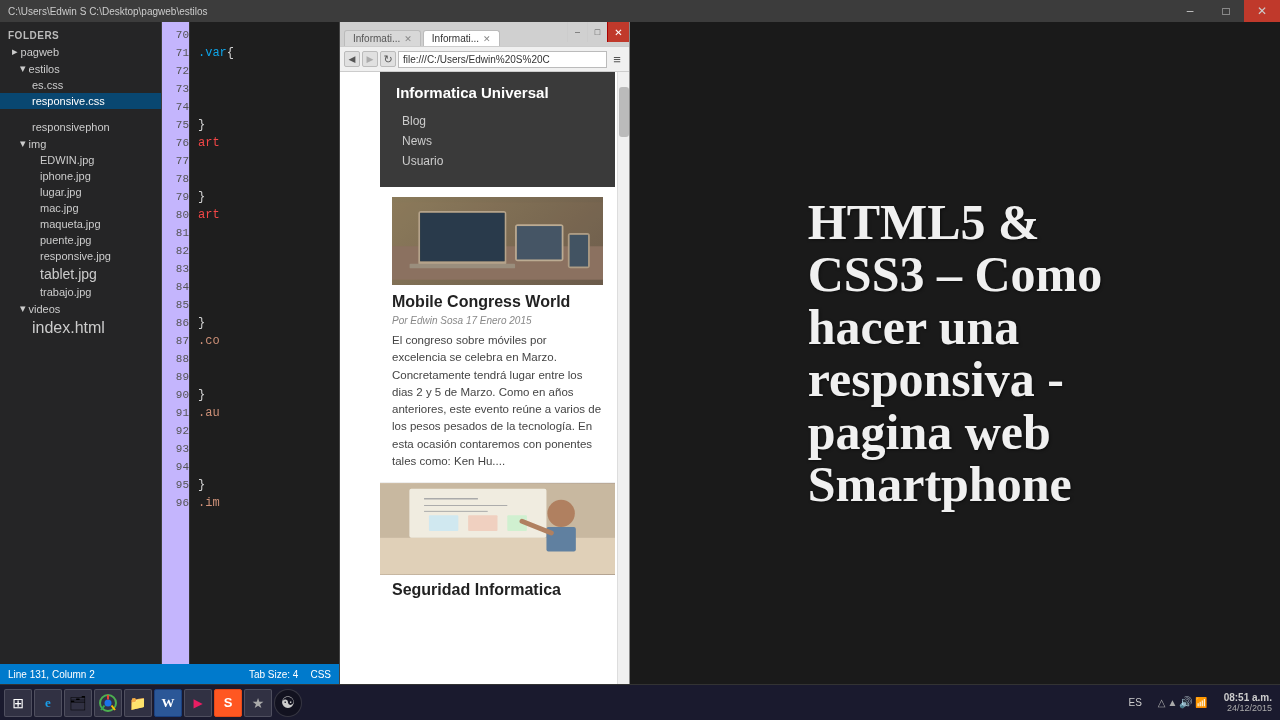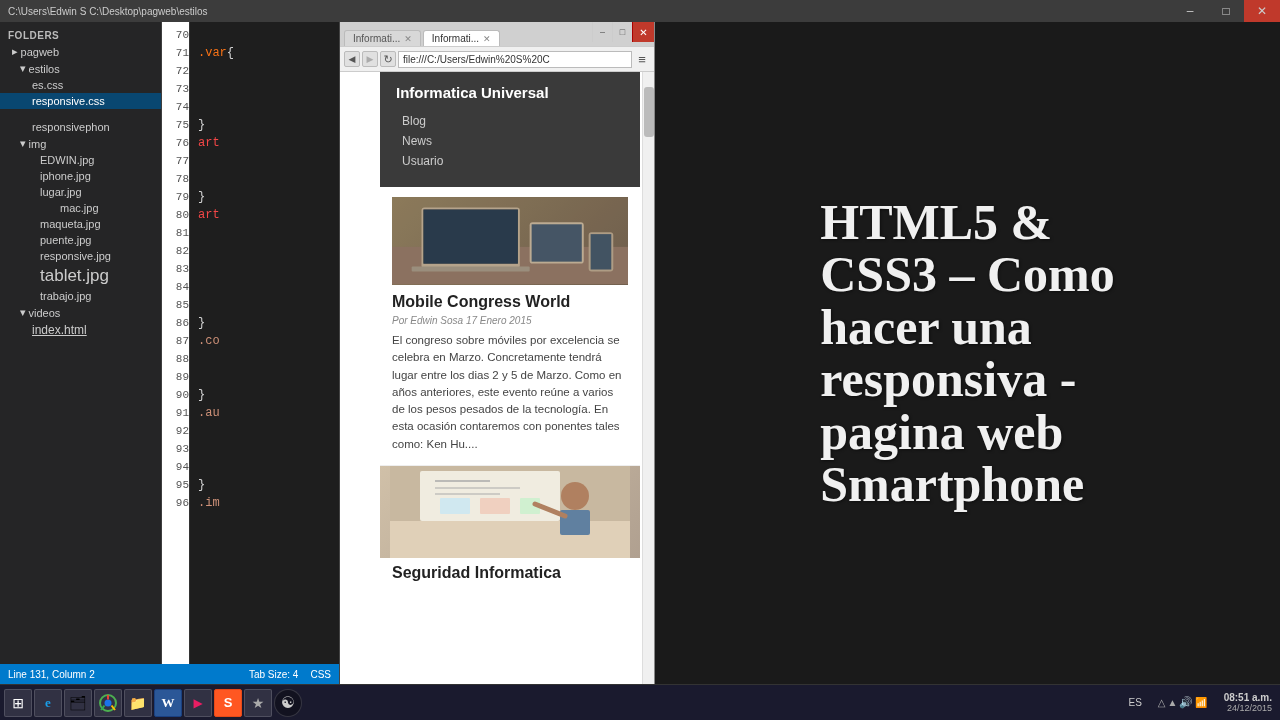--- a/index.html
+++ b/index.html
@@ -91,50 +91,50 @@
           </div>
           <div style="display:flex;align-items:center;padding:2px 8px 2px 40px;color:#ccc;font-size:11px;cursor:pointer;">
               <span>EDWIN.jpg</span>
             </div>
           <div style="display:flex;align-items:center;padding:2px 8px 2px 40px;color:#ccc;font-size:11px;cursor:pointer;">
               <span>iphone.jpg</span>
             </div>
           <div style="display:flex;align-items:flex-start;padding:2px 8px 2px 40px;color:#ccc;font-size:11px;cursor:pointer;">
               <span>lugar.jpg</span>
             </div>
-          <div style="display:flex;align-items:center;padding:2px 8px 2px 40px;color:#ccc;font-size:11px;cursor:pointer;margin-left:20px;">
+          <div style="display:flex;align-items:center;padding:2px 8px 2px 40px;color:#ccc;font-size:11px;cursor:pointer;">
               <span>mac.jpg</span>
             </div>
           <div style="display:flex;align-items:center;padding:2px 8px 2px 40px;color:#ccc;font-size:11px;cursor:pointer;">
               <span>maqueta.jpg</span>
             </div>
           <div style="display:flex;align-items:center;padding:2px 8px 2px 40px;color:#ccc;font-size:11px;cursor:pointer;">
               <span>puente.jpg</span>
             </div>
           <div style="display:flex;align-items:center;padding:2px 8px 2px 40px;color:#ccc;font-size:11px;cursor:pointer;">
               <span>responsive.jpg</span>
             </div>
-          <div style="display:flex;align-items:center;padding:2px 8px 2px 40px;color:#ccc;font-size:17px;cursor:pointer;">
+          <div style="display:flex;align-items:center;padding:2px 8px 2px 40px;color:#ccc;font-size:14px;cursor:pointer;">
               <span>tablet.jpg</span>
             </div>
           <div style="display:flex;align-items:center;padding:2px 8px 2px 40px;color:#ccc;font-size:11px;cursor:pointer;">
               <span>trabajo.jpg</span>
             </div>
           <div style="display:flex;align-items:center;padding:2px 8px 2px 20px;color:#ccc;font-size:11px;cursor:pointer;">
             <span style="margin-right:3px;">▾</span>
               <span>videos</span>
           </div>
-          <div style="display:flex;align-items:flex-end;padding:2px 8px 2px 32px;color:#ccc;font-size:12px;cursor:pointer;text-decoration:underline;">
+          <div style="display:flex;align-items:flex-end;padding:2px 8px 2px 32px;color:#ccc;font-size:16px;cursor:pointer;">
               <span>index.html</span>
             </div>
         </div>
 
         <div style="flex:1;background:#1e1e1e;overflow:auto;display:flex;font-family:'Courier New',monospace;font-size:12px;">
 
-          <div style="padding:4px 0;min-width:28px;text-align:right;color:#555;background:#ffffff;border-right:1px solid #333;user-select:none;font-size:11px;line-height:18px;">
+          <div style="padding:4px 0;min-width:28px;text-align:right;color:#555;background:#c4b5fd;border-right:1px solid #333;user-select:none;font-size:11px;line-height:18px;">
             <div>70</div>
               <div>71</div>
               <div>72</div>
               <div>73</div>
               <div>74</div>
             <div>75</div>
               <div>76</div>
               <div>77</div>
               <div>78</div>
               <div>79</div>
@@ -151,21 +151,21 @@
             <div>90</div>
               <div>91</div>
               <div>92</div>
               <div>93</div>
               <div>94</div>
             <div>95</div>
               <div>96</div>
           </div>
 
           <div style="padding:4px 8px;color:#9cdcfe;white-space:pre;line-height:18px;flex:1;">
-<span style="color:#f97316;">.var</span><span style="color:#d4d4d4;">{</span>
+<span style="color:#0ea5e9;">.var</span><span style="color:#d4d4d4;">{</span>
 <span></span>
 <span></span>
 <span></span>
 <span style="color:#d4d4d4;">}</span>
 <span style="color:#f44747;">art</span>
 <span></span>
 <span></span>
 <span style="color:#d4d4d4;">}</span>
 <span style="color:#f44747;">art</span>
 <span></span>
@@ -190,21 +190,21 @@
 
       <div style="height:20px;background:#007acc;display:flex;align-items:center;justify-content:space-between;padding:0 8px;font-size:10px;color:#fff;">
         <span>Line 131, Column 2</span>
         <div style="display:flex;gap:12px;">
           <span>Tab Size: 4</span>
           <span>CSS</span>
         </div>
       </div>
     </div>
 
-    <div style="width:315px; display:flex; flex-direction:column; background:#d946ef; border-right:1px solid #888; position:relative;">
+    <div style="width:290px; display:flex; flex-direction:column; background:#d946ef; border-right:1px solid #888; position:relative;">
 
       <div style="height:24px;background:#d0d0d0;display:flex;align-items:flex-end;padding:0 40px 0 4px;position:relative;">
         <div style="display:flex;align-items:center;background:#d8d8d8;border:1px solid #bbb;border-bottom:none;padding:2px 8px;font-size:10px;color:#555;border-radius:3px 3px 0 0;cursor:pointer;gap:4px;margin-right:2px;">
           <span>Informati...</span>
           <span style="font-size:9px;color:#888;">✕</span>
         </div>
         <div style="display:flex;align-items:center;background:#fff;border:1px solid #bbb;border-bottom:none;padding:2px 8px;font-size:10px;color:#333;border-radius:3px 3px 0 0;cursor:pointer;gap:4px;">
           <span>Informati...</span>
           <span style="font-size:9px;color:#888;">✕</span>
         </div>

